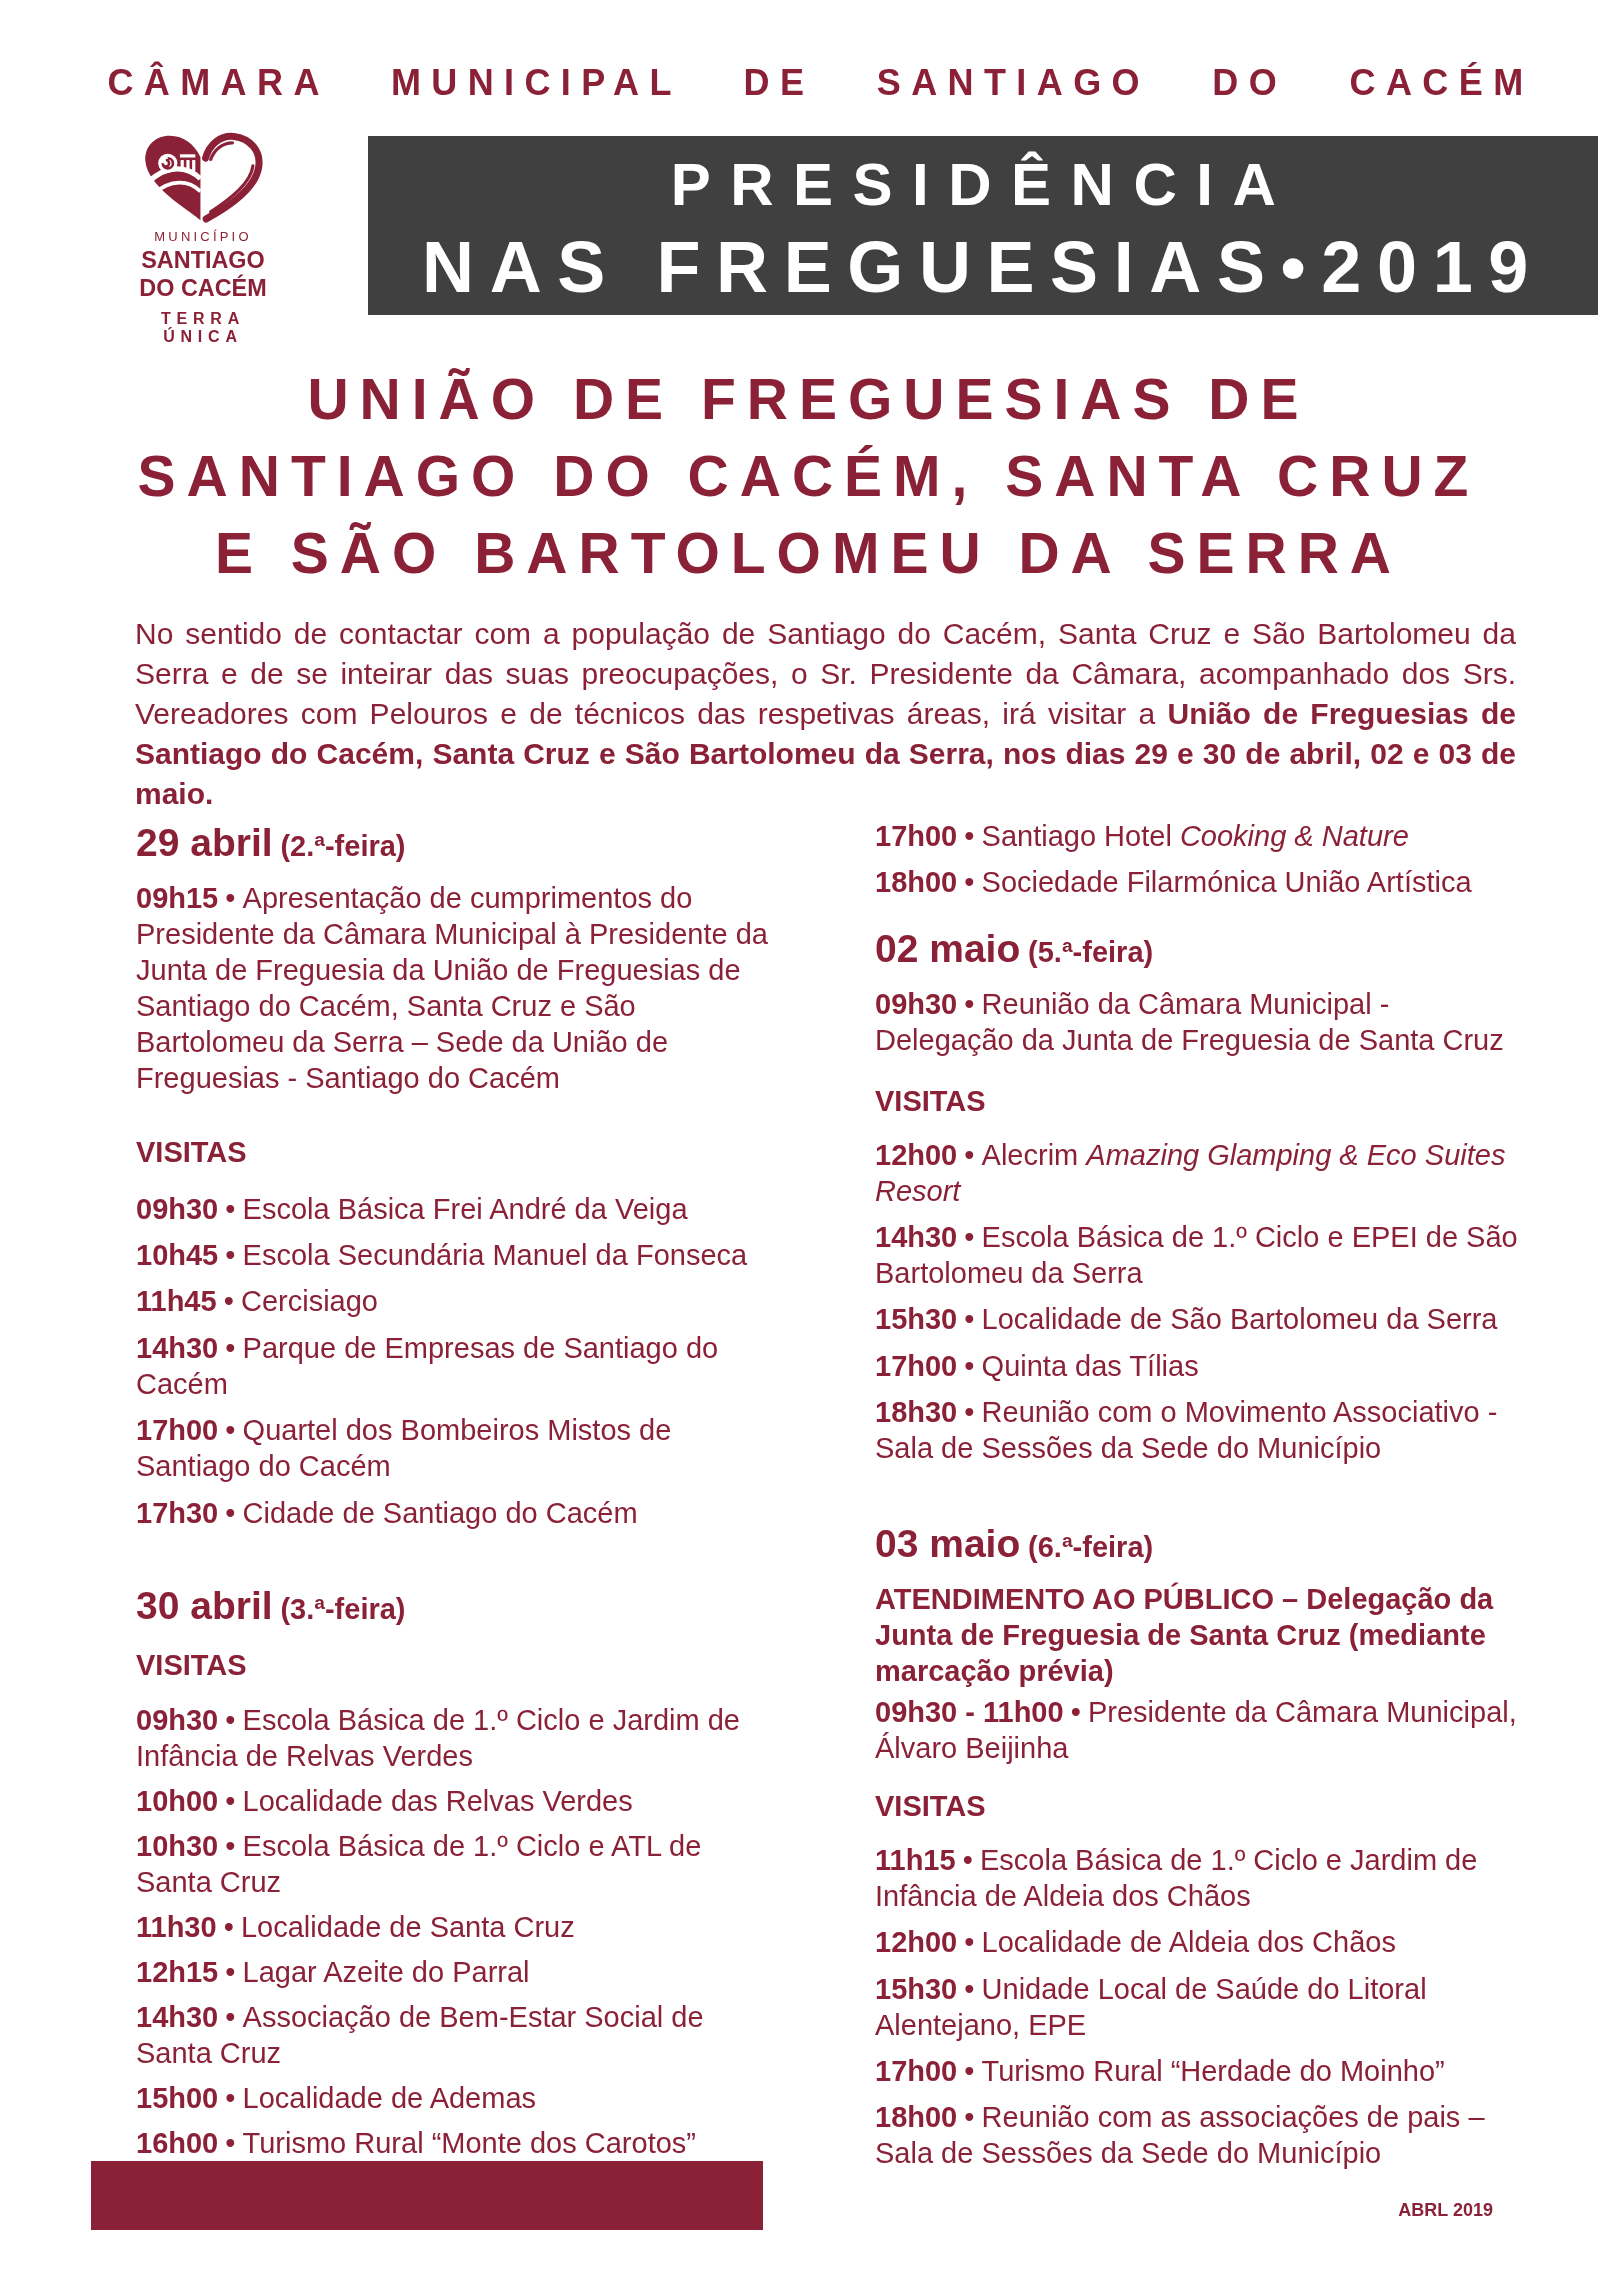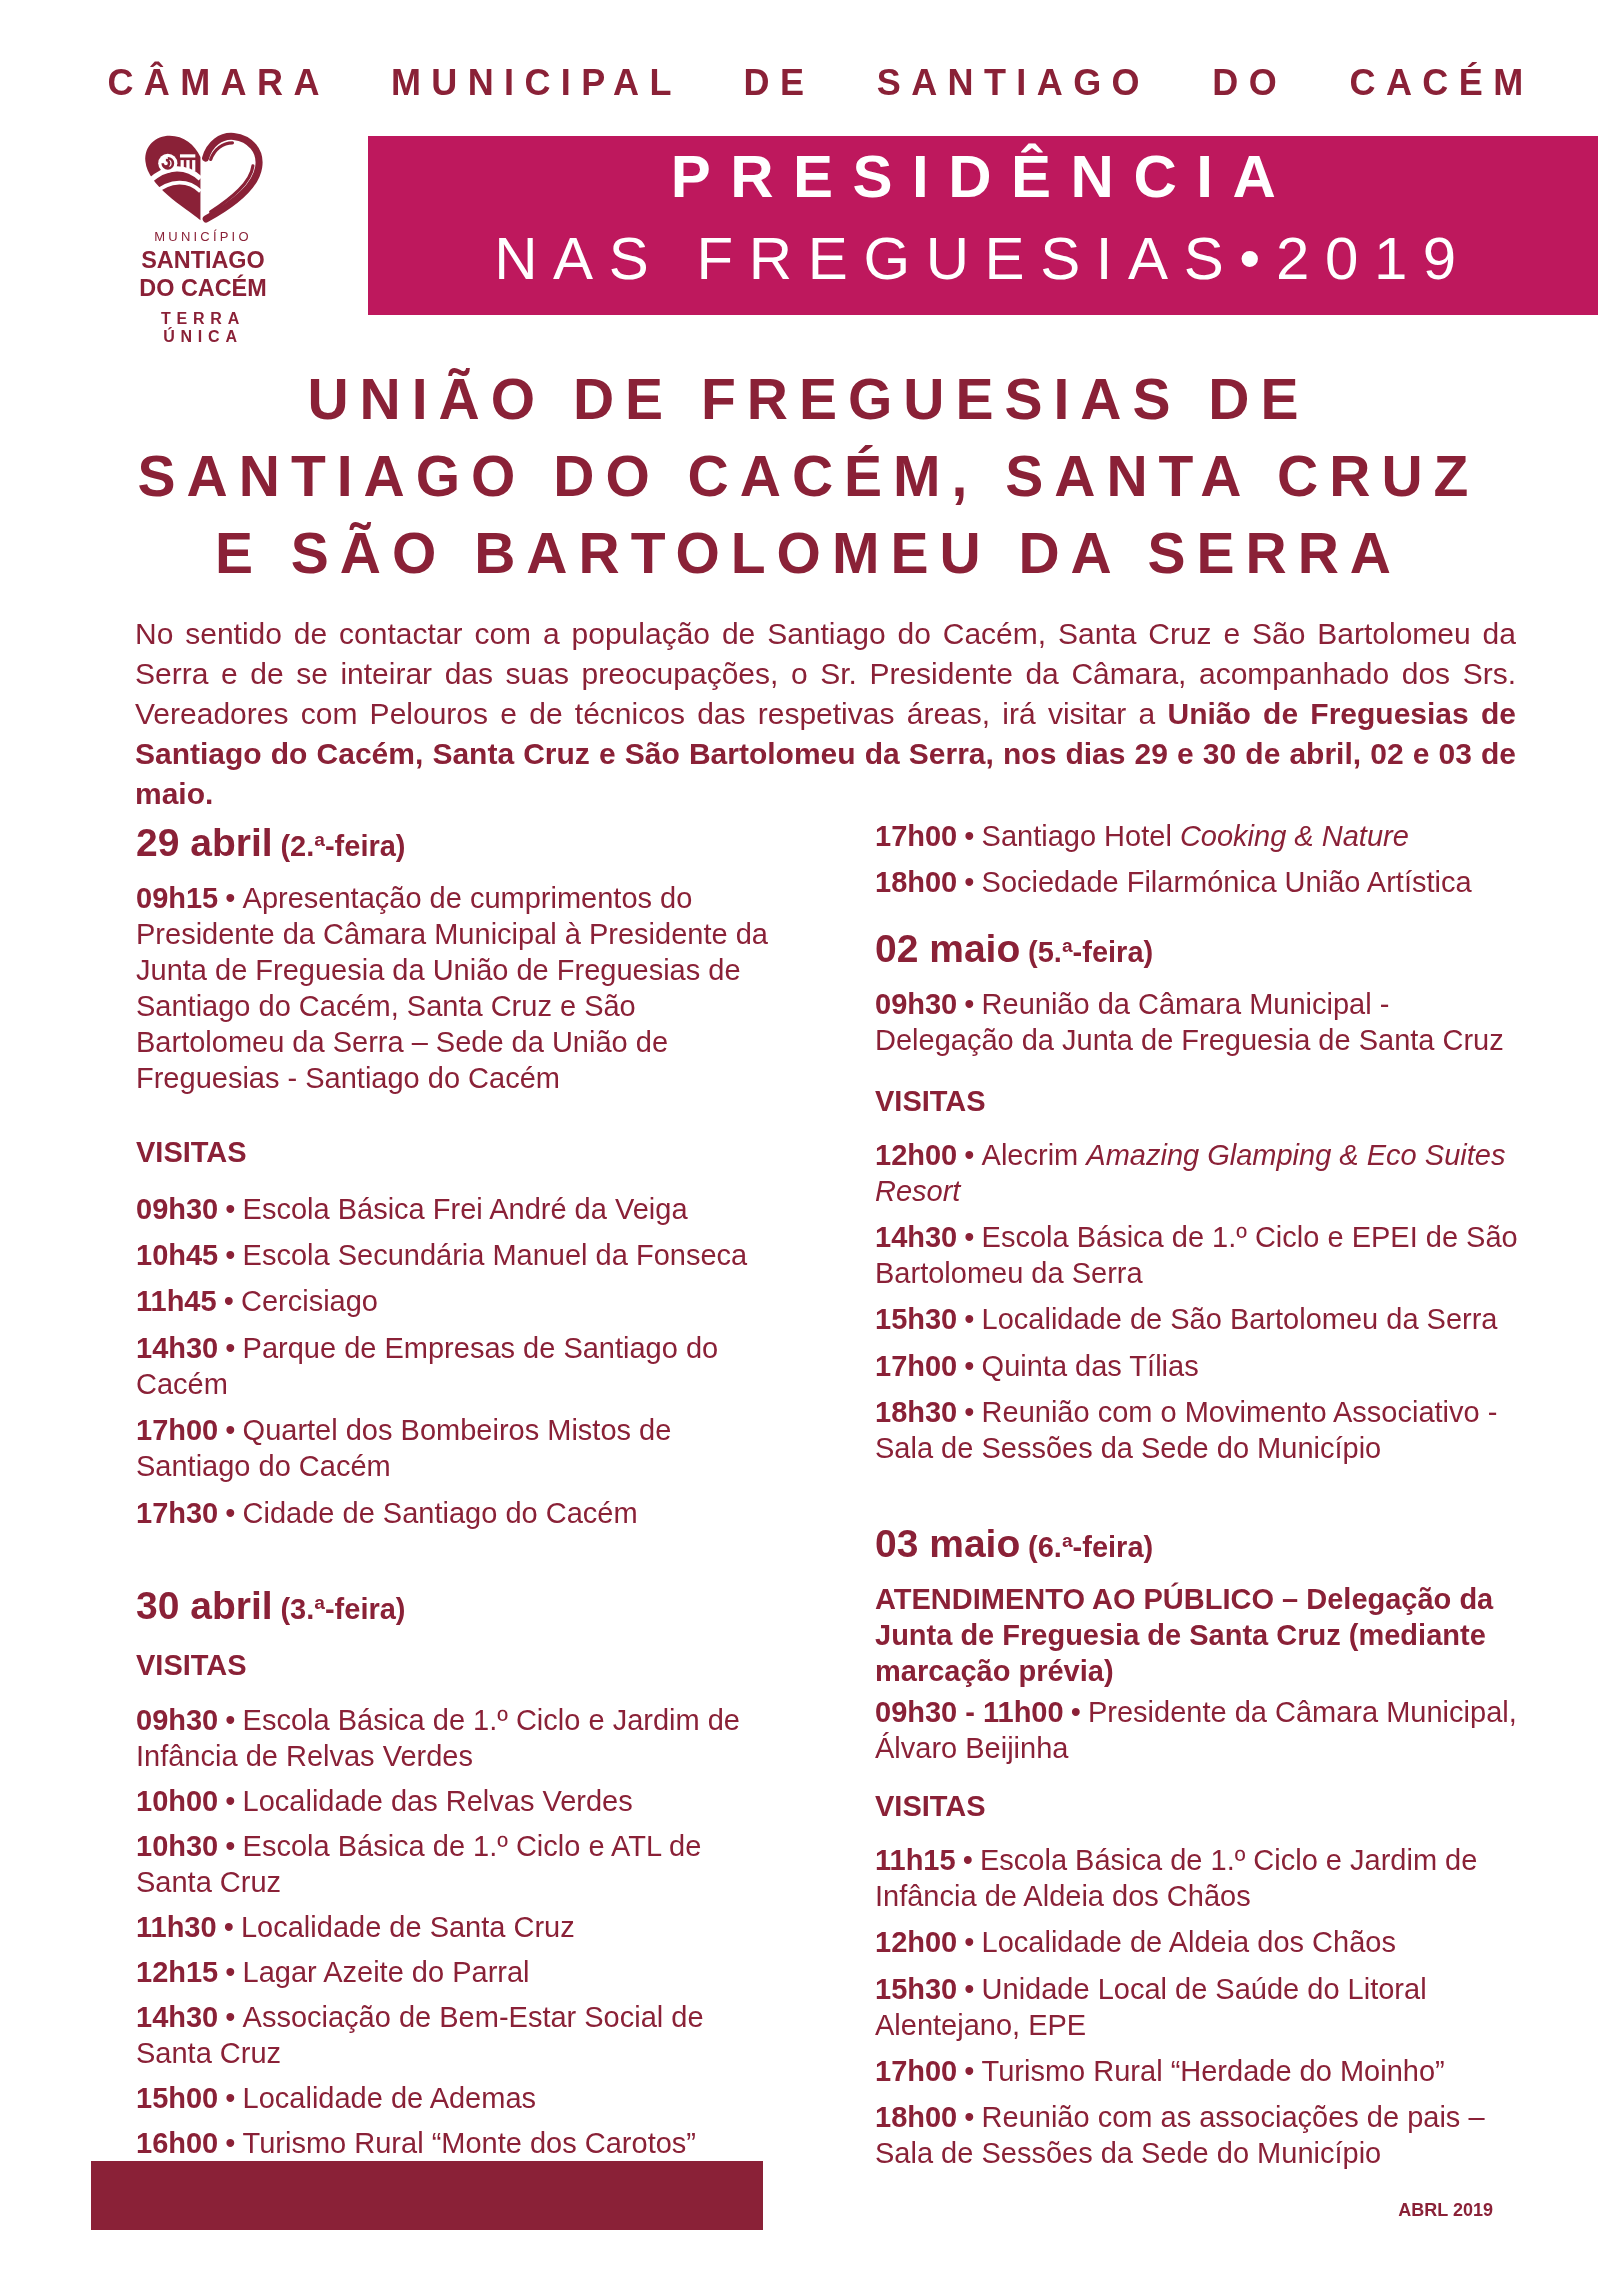--- a/index.html
+++ b/index.html
@@ -16,25 +16,25 @@
 
   
   .logo { position:absolute; left:125px; top:130px; width:156px; text-align:center; }
   .logo-municipio { font-size:13px; letter-spacing:3.2px; margin-top:1.3px; }
   .logo-name { font-size:23.4px; font-weight:700; line-height:26px; margin-top:2.6px; }
   .logo-tagline { font-size:16px; font-weight:700; letter-spacing:5.8px; margin-top:9px; }
 
   
   .banner {
     position:absolute; left:368px; top:136px; width:1230px; height:179px;
-    background:#be185d; color:#fff; display:flex; flex-direction:column;
-    align-items:center;
+    background:#404040; color:#fff; display:flex; flex-direction:column;
+    justify-content:center; align-items:center;
   }
   .banner-line1 { font-size:60px; font-weight:700; letter-spacing:19.5px; line-height:82px; white-space:nowrap; }
-  .banner-line2 { font-size:60px; font-weight:400; letter-spacing:15.6px; line-height:82px; white-space:nowrap; }
+  .banner-line2 { font-size:72px; font-weight:700; letter-spacing:15.6px; line-height:82px; white-space:nowrap; }
 
   .main-title {
     position:absolute; top:361px; left:91px; width:1435px; text-align:center;
     font-size:57px; font-weight:700; letter-spacing:11px; line-height:77px;
   }
 
   .intro {
     position:absolute; top:614px; left:135px; width:1381px;
     font-size:30px; line-height:40px; text-align:justify;
   }

